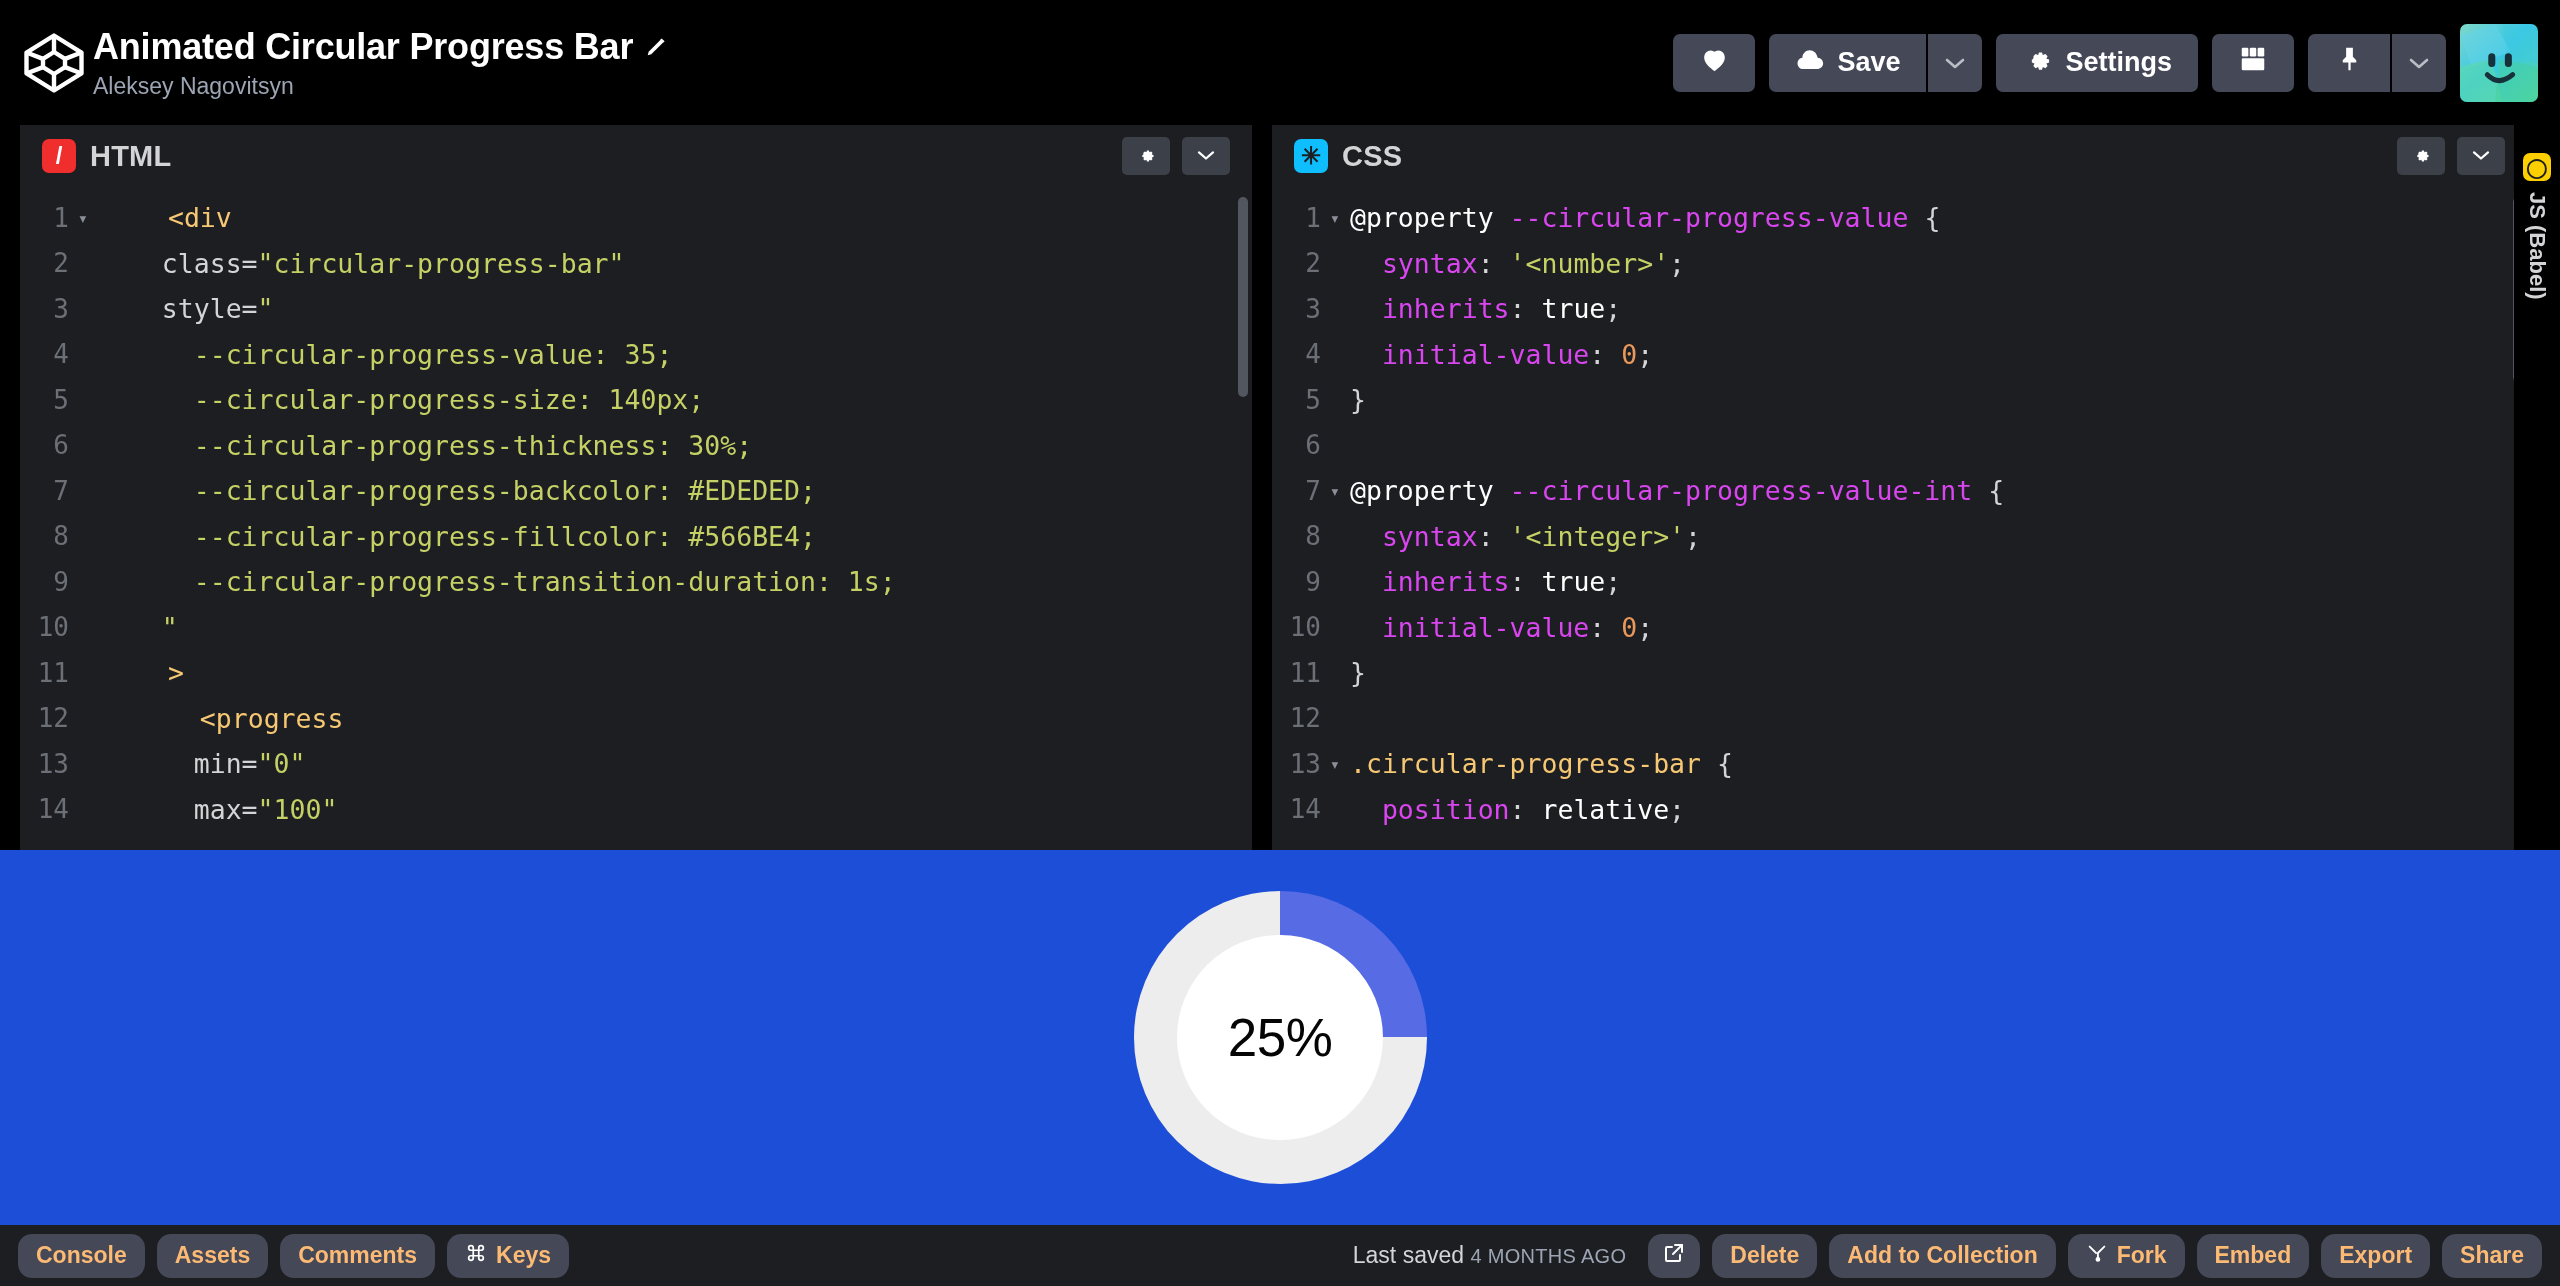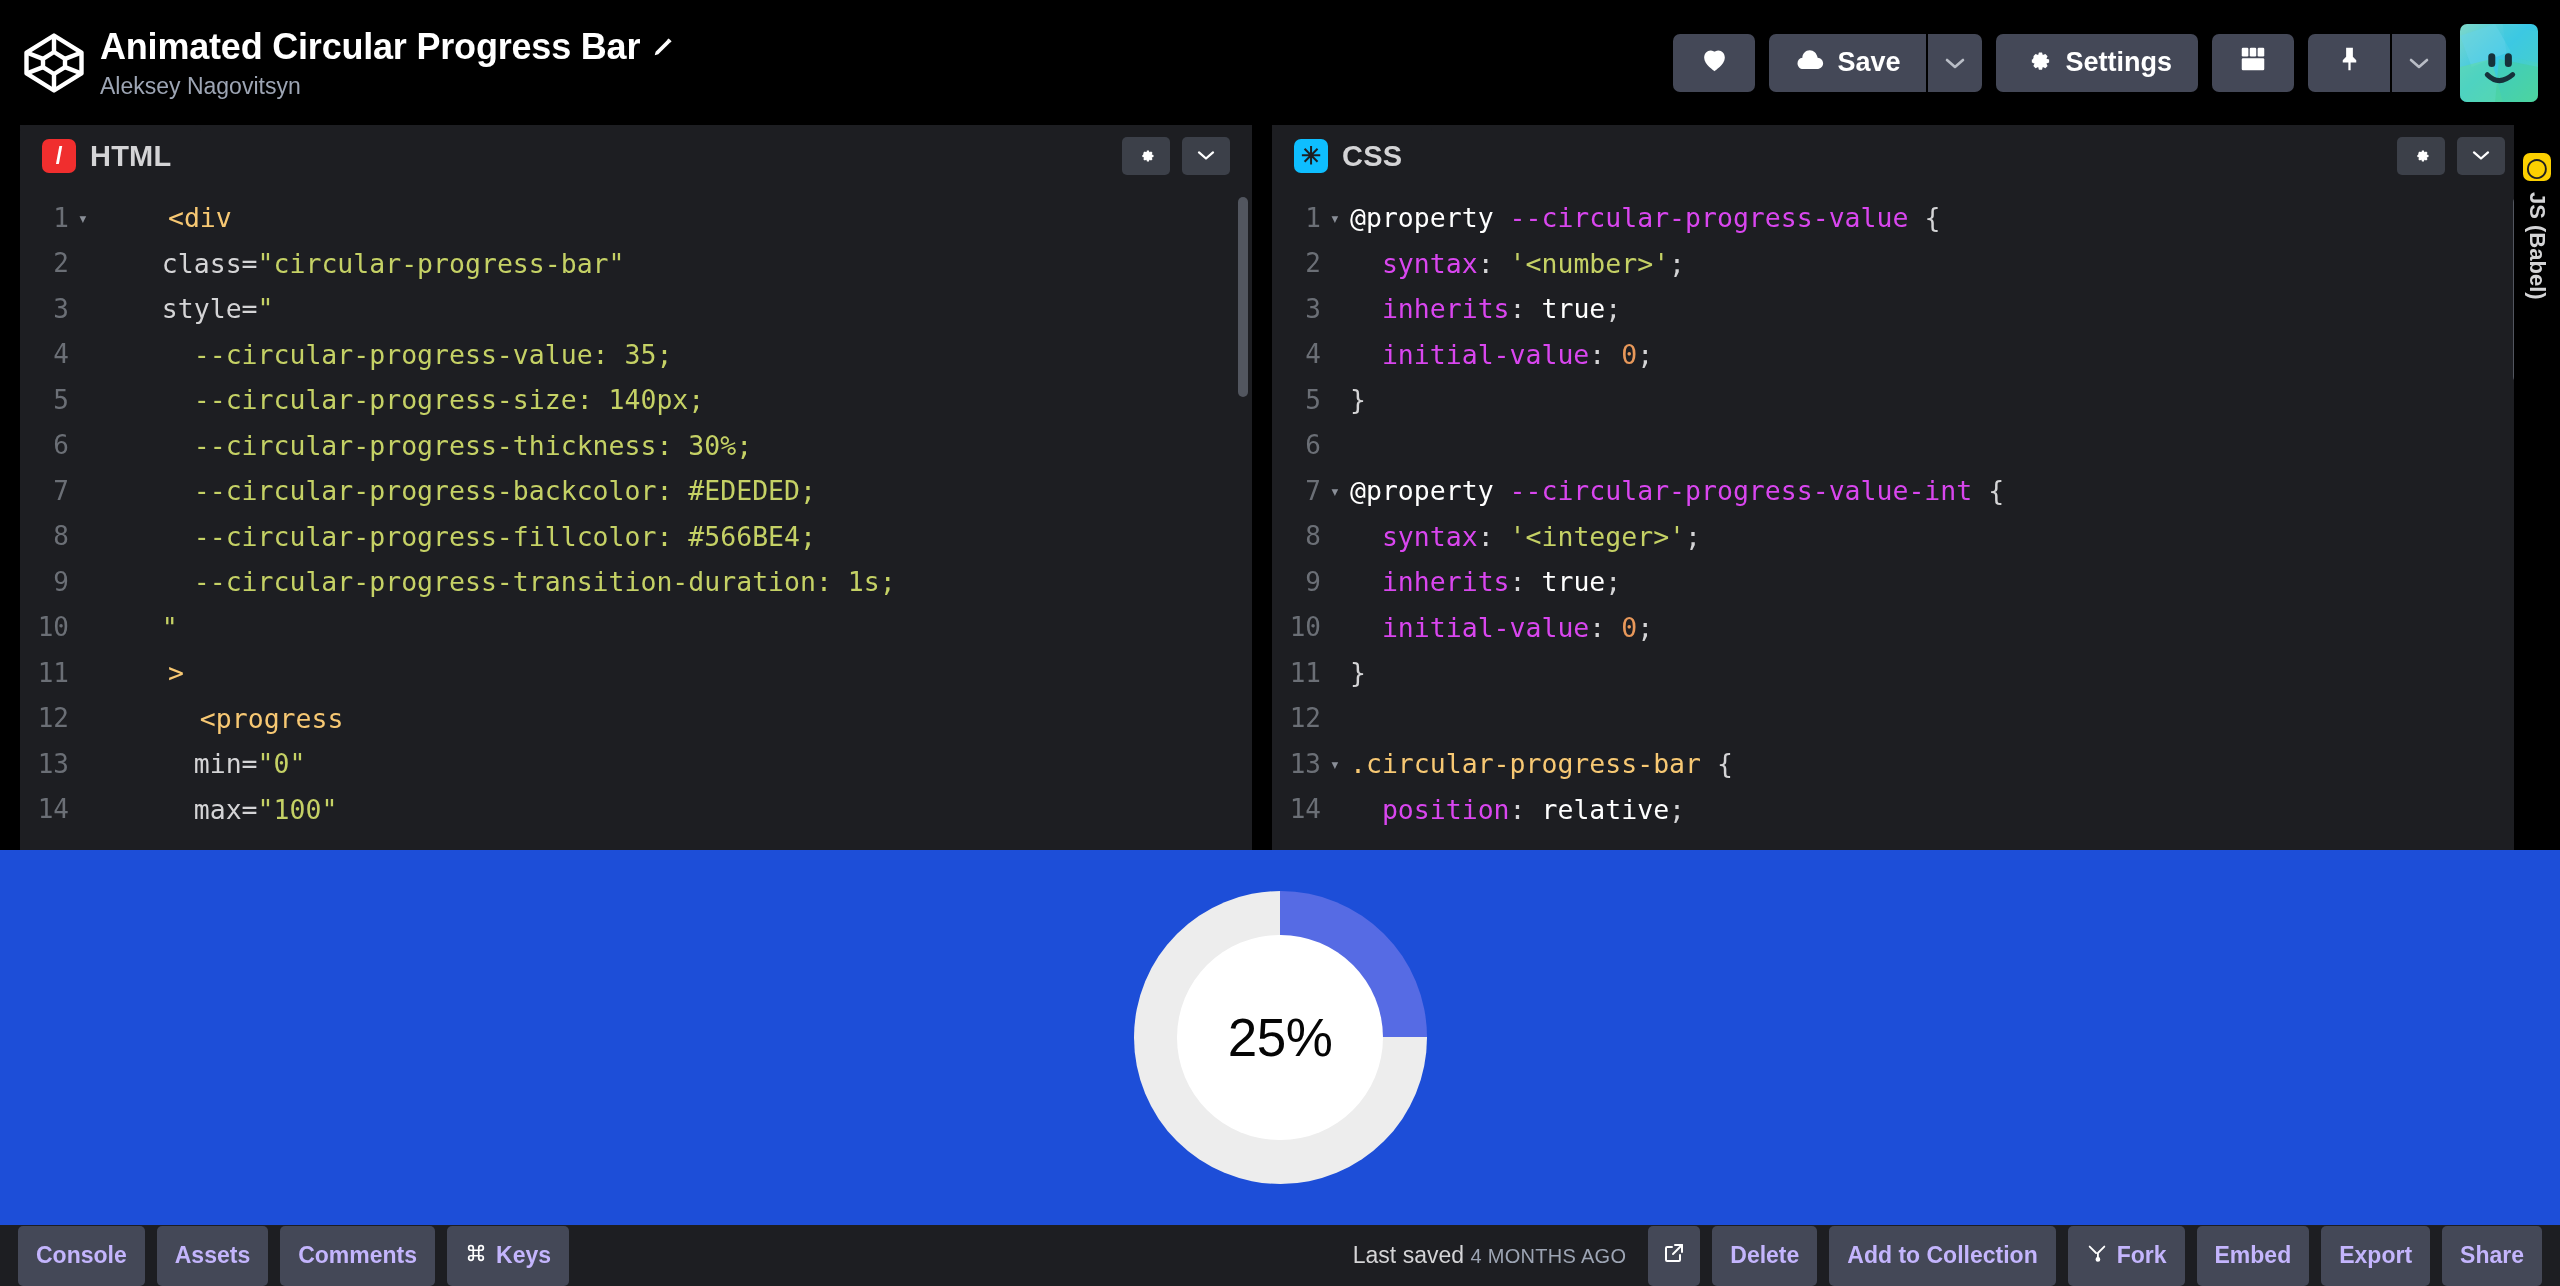--- a/index.html
+++ b/index.html
@@ -10,21 +10,21 @@
     overflow: hidden;
   }
   .app { position: relative; width: 2560px; height: 1286px; display: flex; flex-direction: column; }
 
   
   .header {
     height: 125px; background: #000000; flex: 0 0 125px;
     display: flex; align-items: center; padding: 0 22px 0 18px;
   }
   .logo-wrap { width: 72px; height: 72px; flex: 0 0 72px; display: flex; align-items: center; justify-content: center; }
-  .title-block { margin-left: 10px; flex: 1 1 auto; min-width: 0; }
+  .title-block { margin-left: 3px; flex: 1 1 auto; min-width: 0; }
   .pen-title-row { display: flex; align-items: center; gap: 12px; }
   .pen-title {
     font-size: 36px; font-weight: bold; color: #ffffff; letter-spacing: -0.2px; white-space: nowrap;
   }
   .pen-edit-icon { width: 22px; height: 22px; display: inline-block; color: #ffffff; }
   .pen-author { font-size: 23px; color: #9da5b4; margin-top: 5px; }
 
   .header-actions { display: flex; align-items: center; gap: 14px; flex: 0 0 auto; }
   .hbtn {
     background: #444857; color: #ffffff; border: none; border-radius: 7px;
@@ -124,21 +124,21 @@
     position: relative; z-index: 3; font-size: 53px; font-weight: normal; color: #050505;
     font-family: "Liberation Sans", sans-serif; letter-spacing: -0.5px;
   }
 
   
   .footer {
     flex: 0 0 61px; background: #1d1e22; display: flex; align-items: center;
     padding: 0 18px; gap: 12px;
   }
   .fbtn {
-    background: #444857; color: #c4b5fd; border: none; border-radius: 5px; height: 60px;
+    background: #444857; color: #fdba74; border: none; border-radius: 14px; height: 44px;
     padding: 0 18px; font-size: 23px; font-weight: bold; cursor: pointer;
     display: flex; align-items: center; justify-content: center; gap: 9px;
     font-family: "Liberation Sans", sans-serif; white-space: nowrap;
   }
   .fbtn.icon-only { width: 52px; padding: 0; }
   .footer-spacer { flex: 1 1 auto; }
   .last-saved { font-size: 23px; color: #d4d4d6; white-space: nowrap; margin-right: 10px; }
   .last-saved .ago { color: #9da5b4; font-size: 20px; text-transform: uppercase; letter-spacing: 0.3px; }
   .footer-right { display: flex; align-items: center; gap: 12px; }
 </style>

